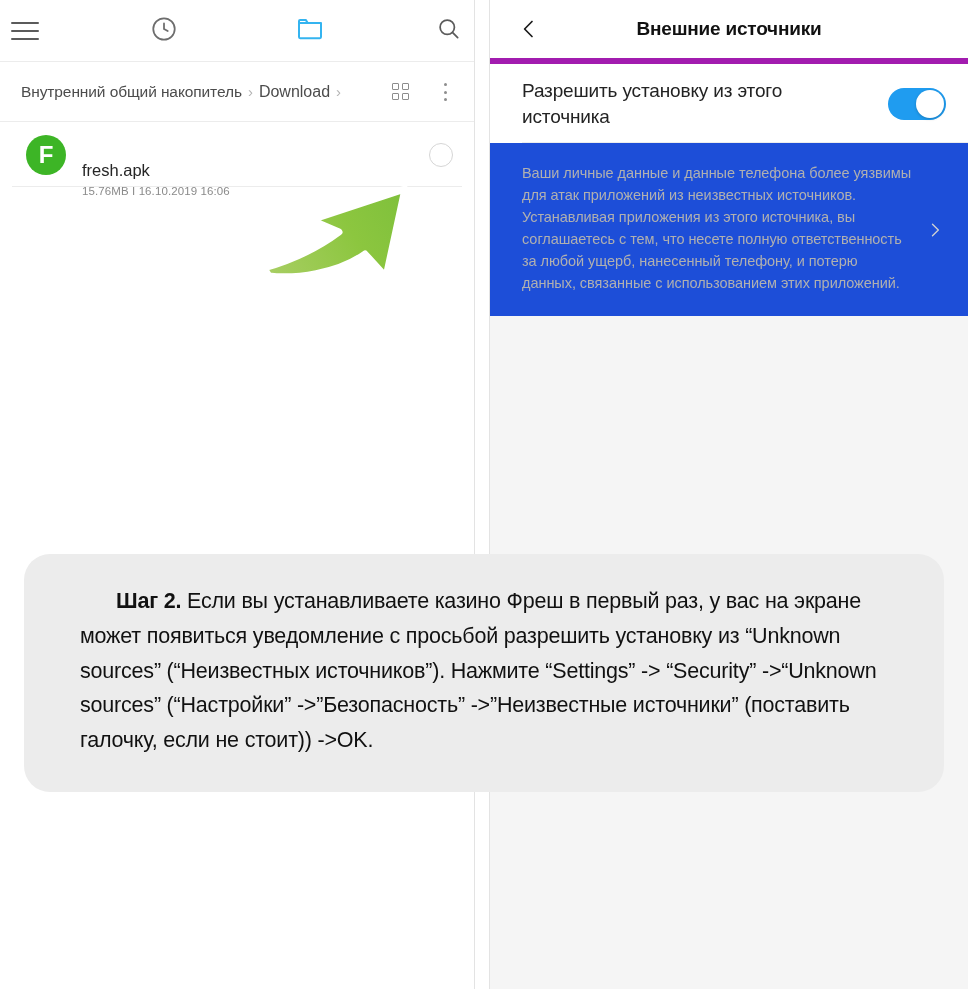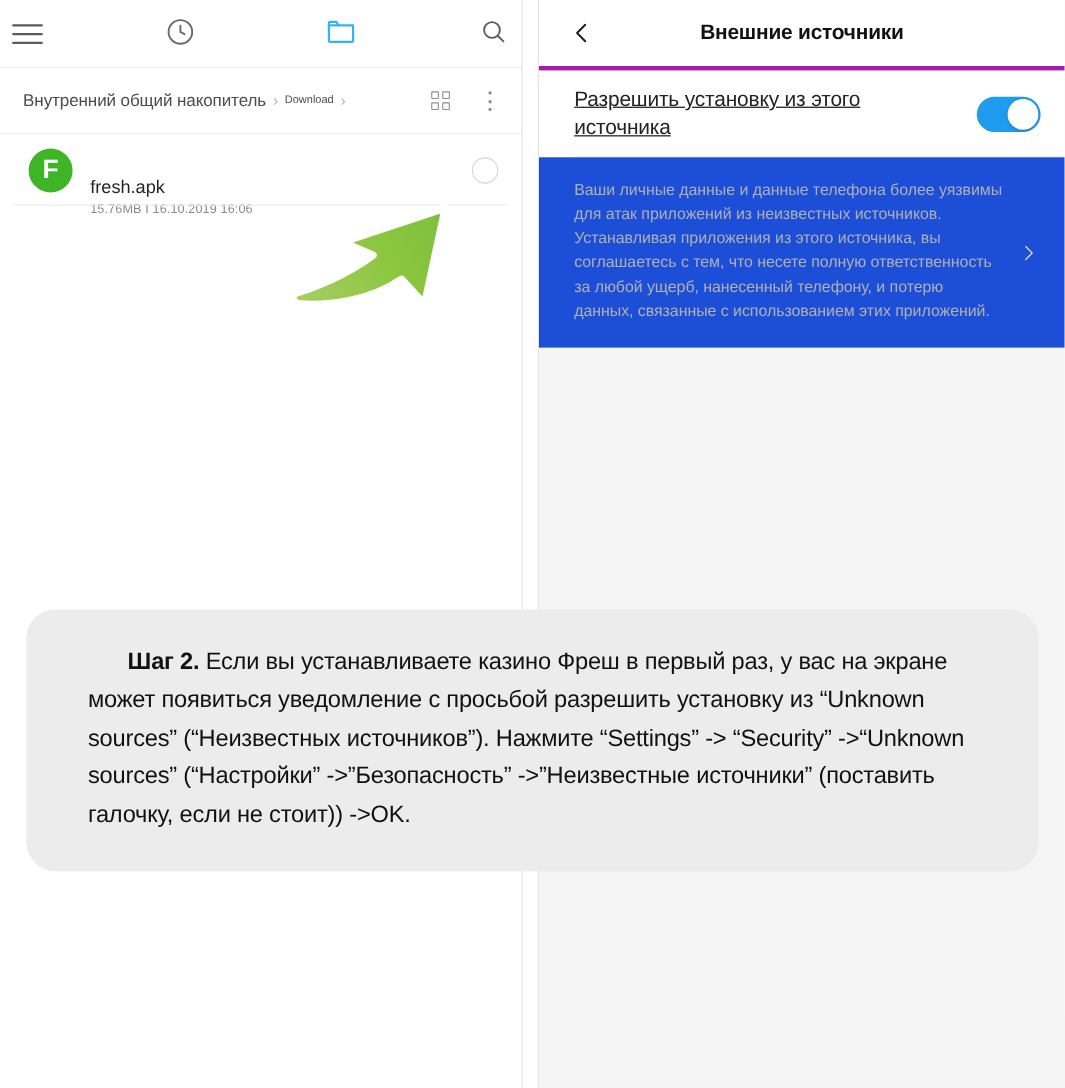--- a/index.html
+++ b/index.html
@@ -47,21 +47,21 @@
     display: flex; align-items: center;
     background: #fff;
   }
   .crumb-text {
     font-size: 15.5px; color: #4c4c4c;
     margin-left: 21px; white-space: nowrap; letter-spacing: -0.1px;
   }
   .crumb-sep {
     font-size: 15px; color: #b4b4b4; margin: 0 6px;
   }
-  .crumb-cur { font-size: 10px; color: #4c4c4c; }
+  .crumb-cur { font-size: 16px; color: #4c4c4c; }
   .bc-right { position: absolute; right: 0; top: 0; height: 60px; display: flex; align-items: center; }
   .grid-icon {
     width: 18px; height: 18px; margin-right: 24px;
     display: grid; grid-template-columns: 7px 7px; grid-template-rows: 7px 7px;
     gap: 3px; cursor: pointer;
   }
   .grid-icon i { display:block; width: 7px; height: 7px; border: 1.6px solid #8d8d8d; border-radius: 1px; }
   .dots-icon {
     width: 22px; height: 22px; margin-right: 18px; cursor: pointer;
     display: flex; flex-direction: column; align-items: center; justify-content: space-between;
@@ -122,39 +122,38 @@
   
   .right-panel {
     position: absolute; left: 490px; top: 0;
     width: 478px; height: 989px;
     background: #f5f5f5;
     overflow: hidden;
   }
   .rp-header {
     position: relative; height: 64px; width: 478px;
     background: #fff;
-    border-bottom: 4px solid #a21caf;
+    border-bottom: 6px solid #a21caf;
     display: flex; align-items: center; justify-content: center;
   }
   .rp-back {
     position: absolute; left: 26px; top: 50%; transform: translateY(-50%);
     width: 26px; height: 26px; cursor: pointer;
     display:flex; align-items:center; justify-content:center;
   }
   .rp-title {
     font-size: 19px; font-weight: bold; color: #111;
     letter-spacing: -0.2px;
   }
   .rp-card { background: #fff; width: 478px; }
   .rp-toggle-row {
     position: relative;
     min-height: 78px;
     display: flex; align-items: center;
     padding: 14px 24px 14px 32px;
-    text-decoration: underline;
   }
   .rp-toggle-row::after{
     content:""; position:absolute; left:32px; right:0; bottom:0; height:1px; background:#ededed;
   }
   .rp-toggle-label {
     font-size: 19px; color: #232323; line-height: 1.35;
     max-width: 330px; letter-spacing: -0.15px;
   }
   .switch {
     position: absolute; right: 22px; top: 50%; transform: translateY(-50%);

